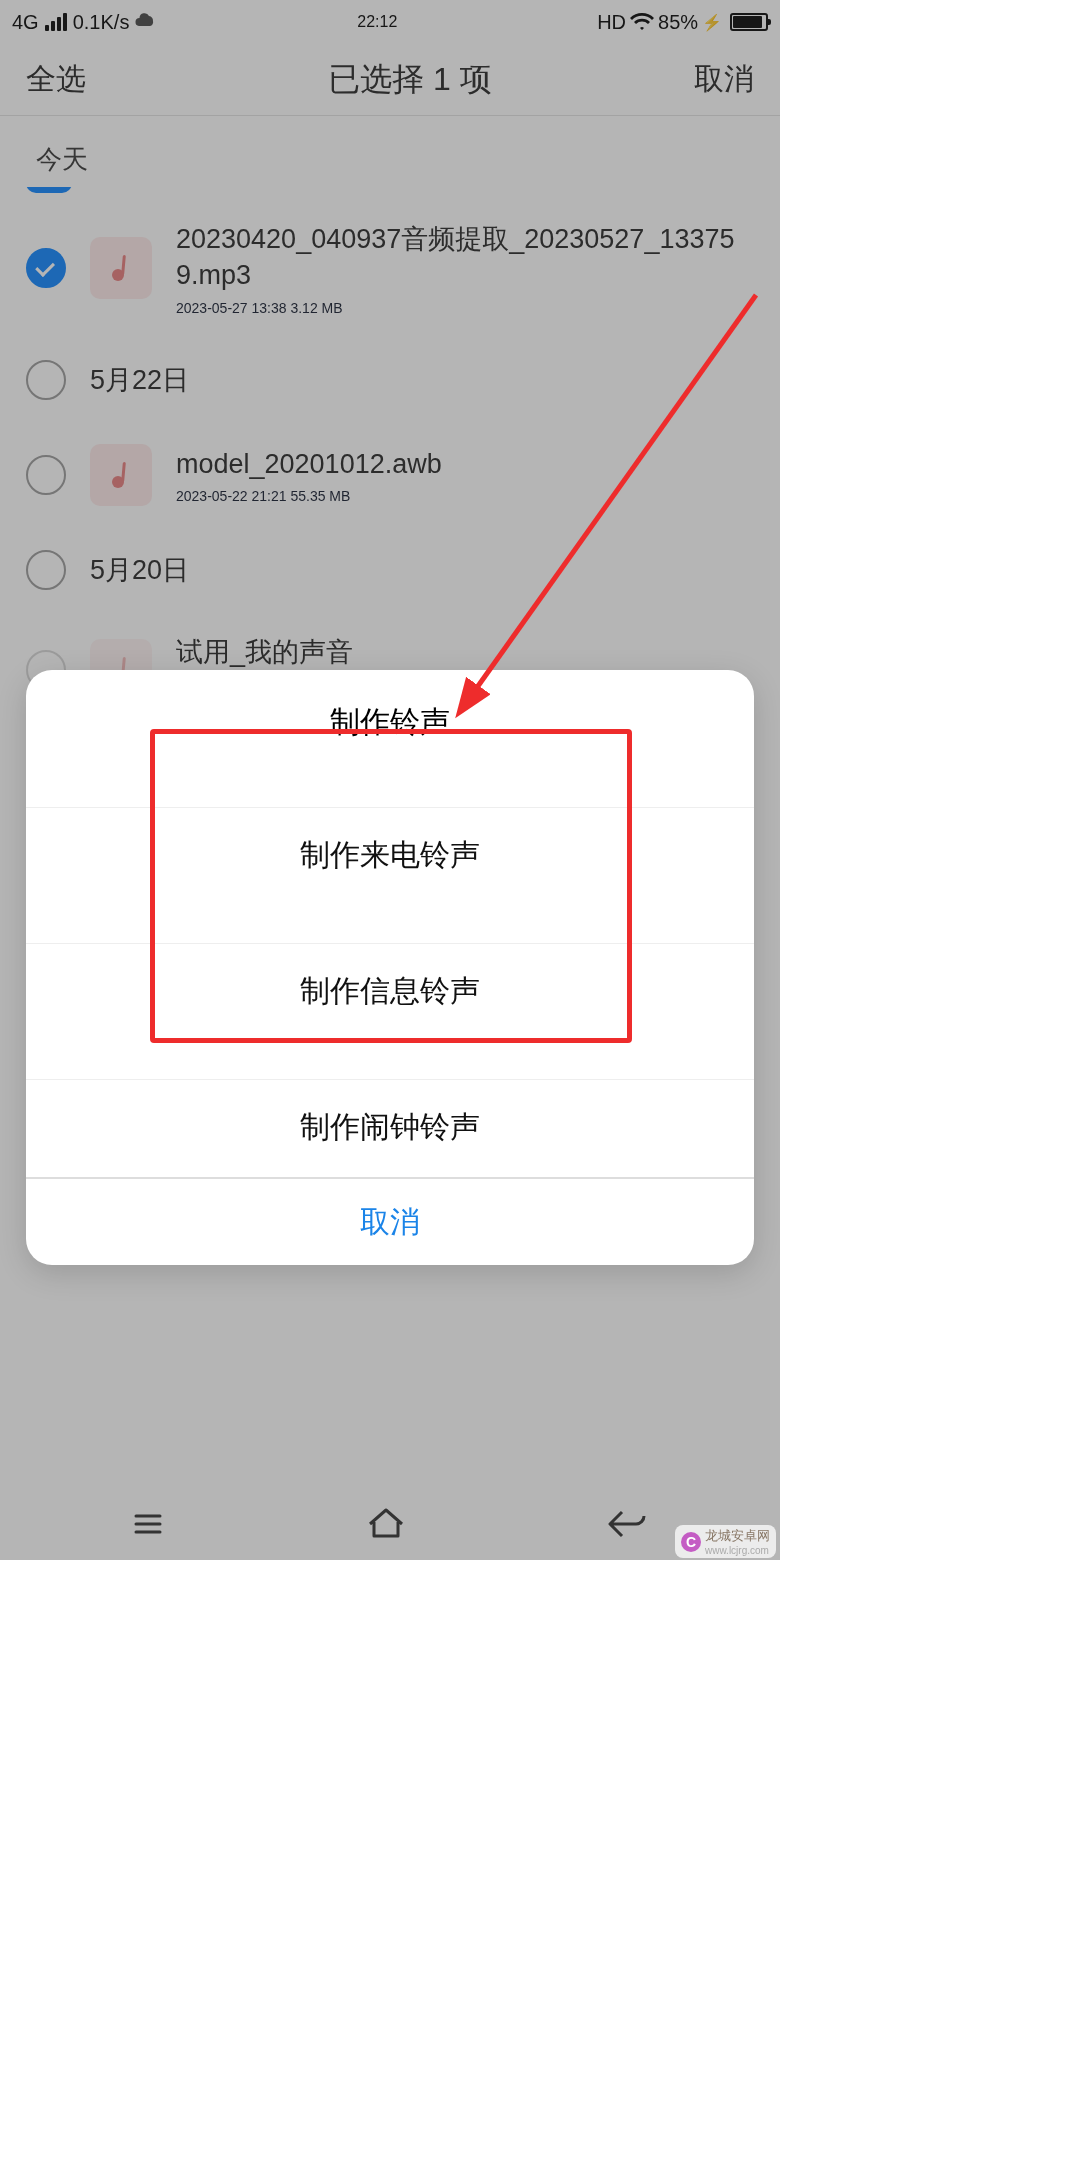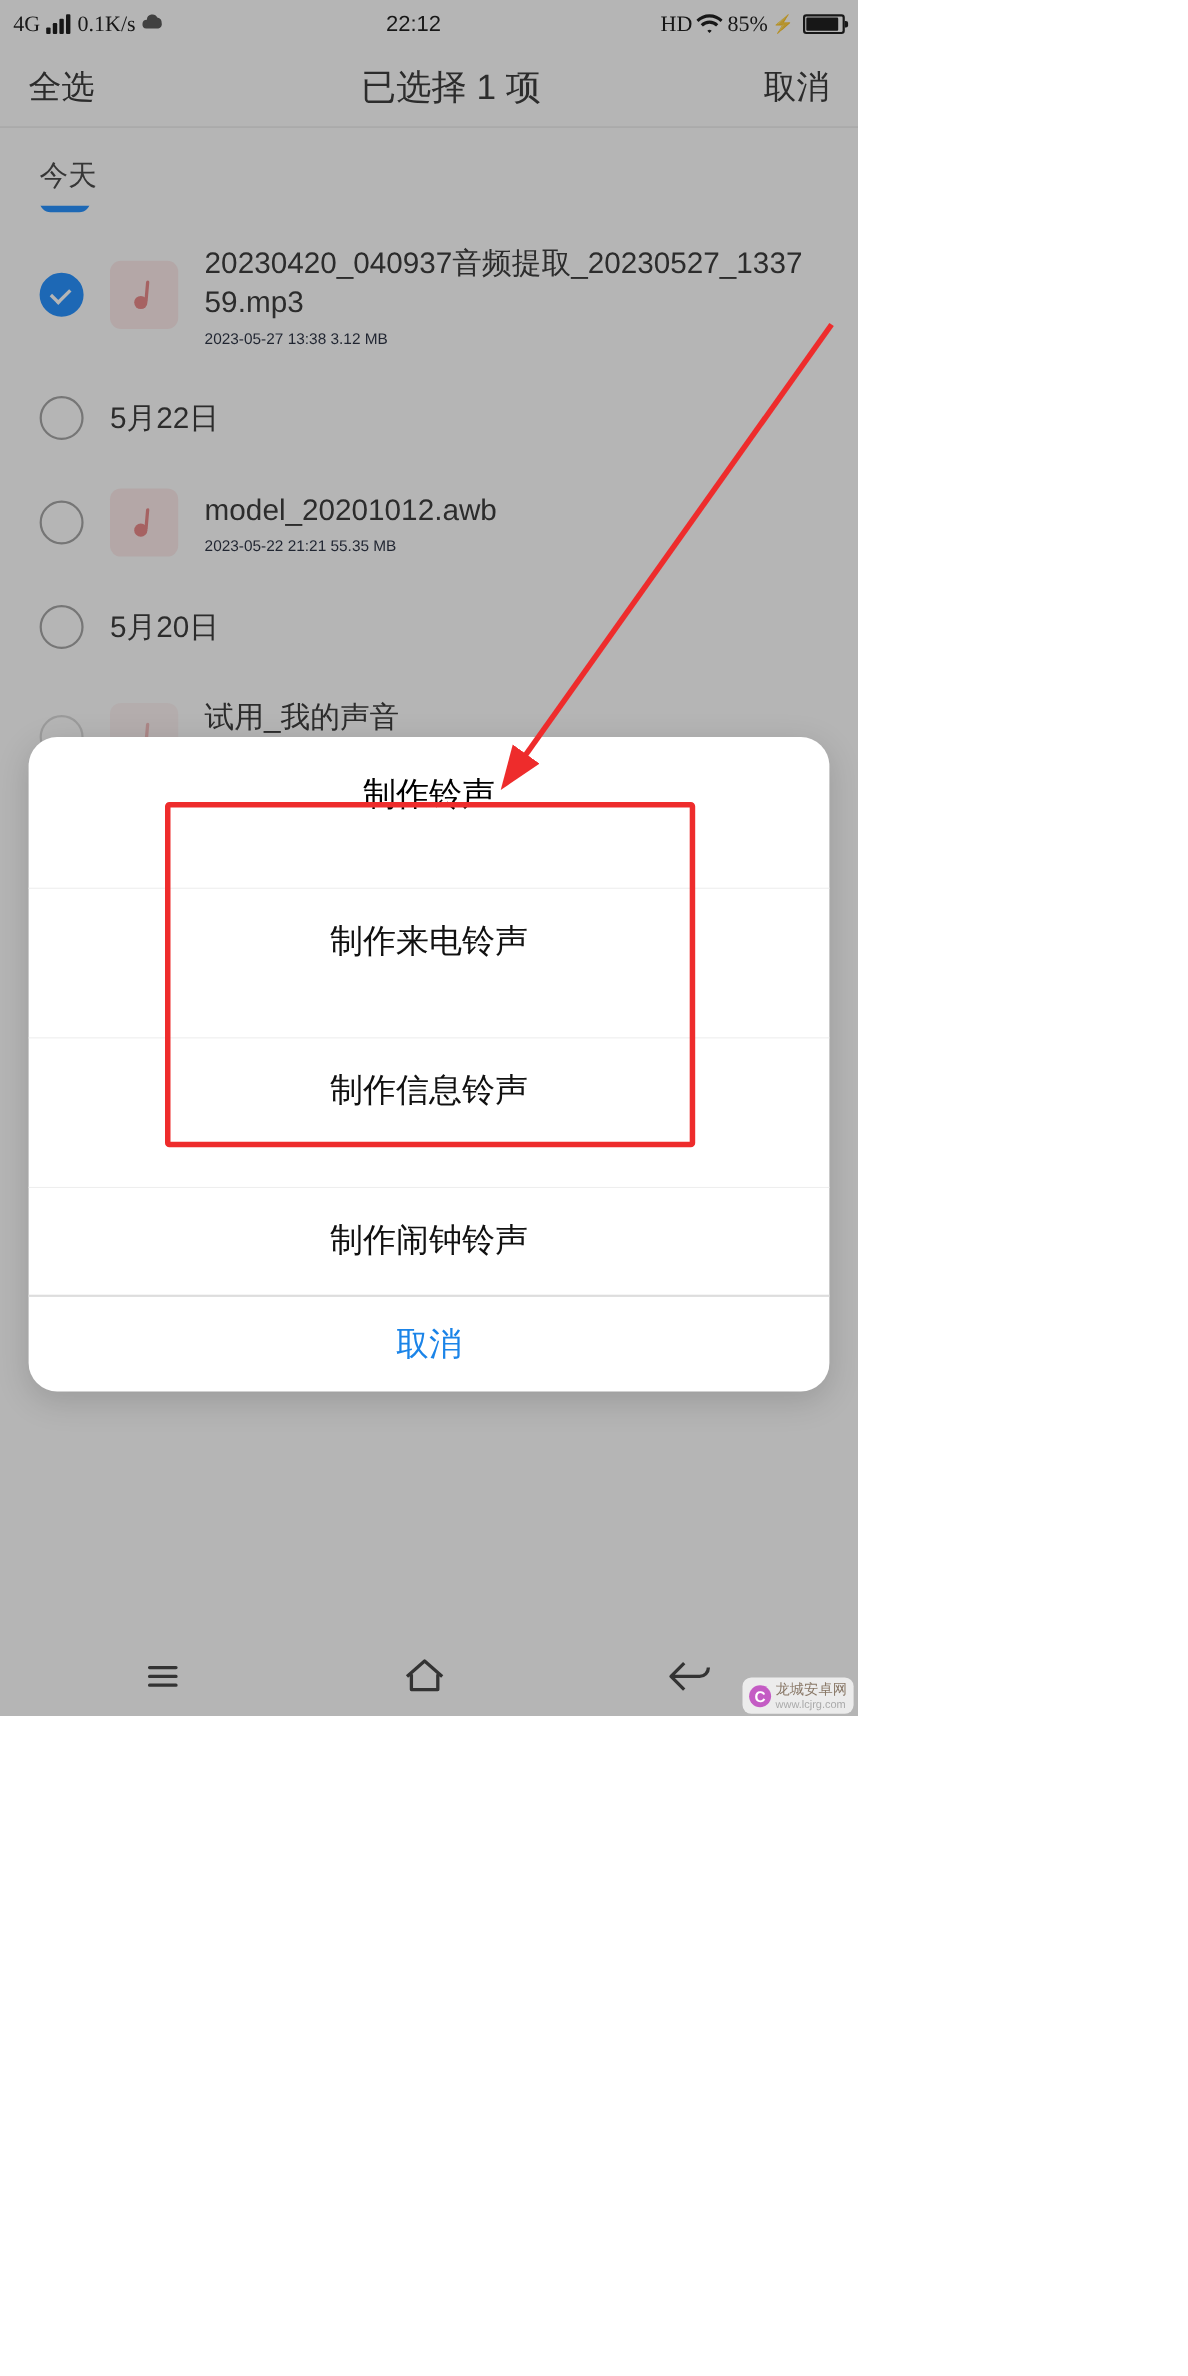--- a/index.html
+++ b/index.html
@@ -16,22 +16,22 @@
     .status-bar {
       height: 44px;
       display: flex;
       align-items: center;
       justify-content: space-between;
       padding: 0 12px;
       font-size: 20px;
       color: #000;
       font-weight: 500;
     }
-    .status-left, .status-right { display: flex; align-items: center; gap: 4px; font-family: Liberation Serif, serif; }
-    .status-center { font-size: 20px; font-weight: 500; }
+    .status-left, .status-right { display: flex; align-items: center; gap: 4px; }
+    .status-center { font-size: 16px; font-weight: 500; }
     .sig-bars { display: inline-flex; align-items: flex-end; gap: 2px; margin: 0 2px; }
     .sig-bars span { width: 4px; background: #000; border-radius: 1px; }
     .sig-bars span:nth-child(1){height:6px}
     .sig-bars span:nth-child(2){height:10px}
     .sig-bars span:nth-child(3){height:14px}
     .sig-bars span:nth-child(4){height:18px}
     .battery {
       width: 38px; height: 18px; border: 2px solid #000; border-radius: 3px;
       position: relative; margin-left: 4px;
     }
@@ -56,21 +56,21 @@
     .section-label {
       padding: 26px 36px 10px;
       font-size: 26px;
       color: #333;
     }
 
     
     .list {}
     .row {
       display: flex; align-items: center;
-      padding: 22px 36px;
+      padding: 22px 26px;
       gap: 24px;
     }
     .check {
       width: 40px; height: 40px; flex-shrink:0;
       border-radius: 50%; border: 2px solid #999; background:#fff;
       display:flex; align-items:center; justify-content:center;
     }
     .check.checked { background:#0b84ff; border-color:#0b84ff; }
     .check.checked::after {
       content:''; width:14px; height:8px; border-left:3px solid #fff; border-bottom:3px solid #fff;

